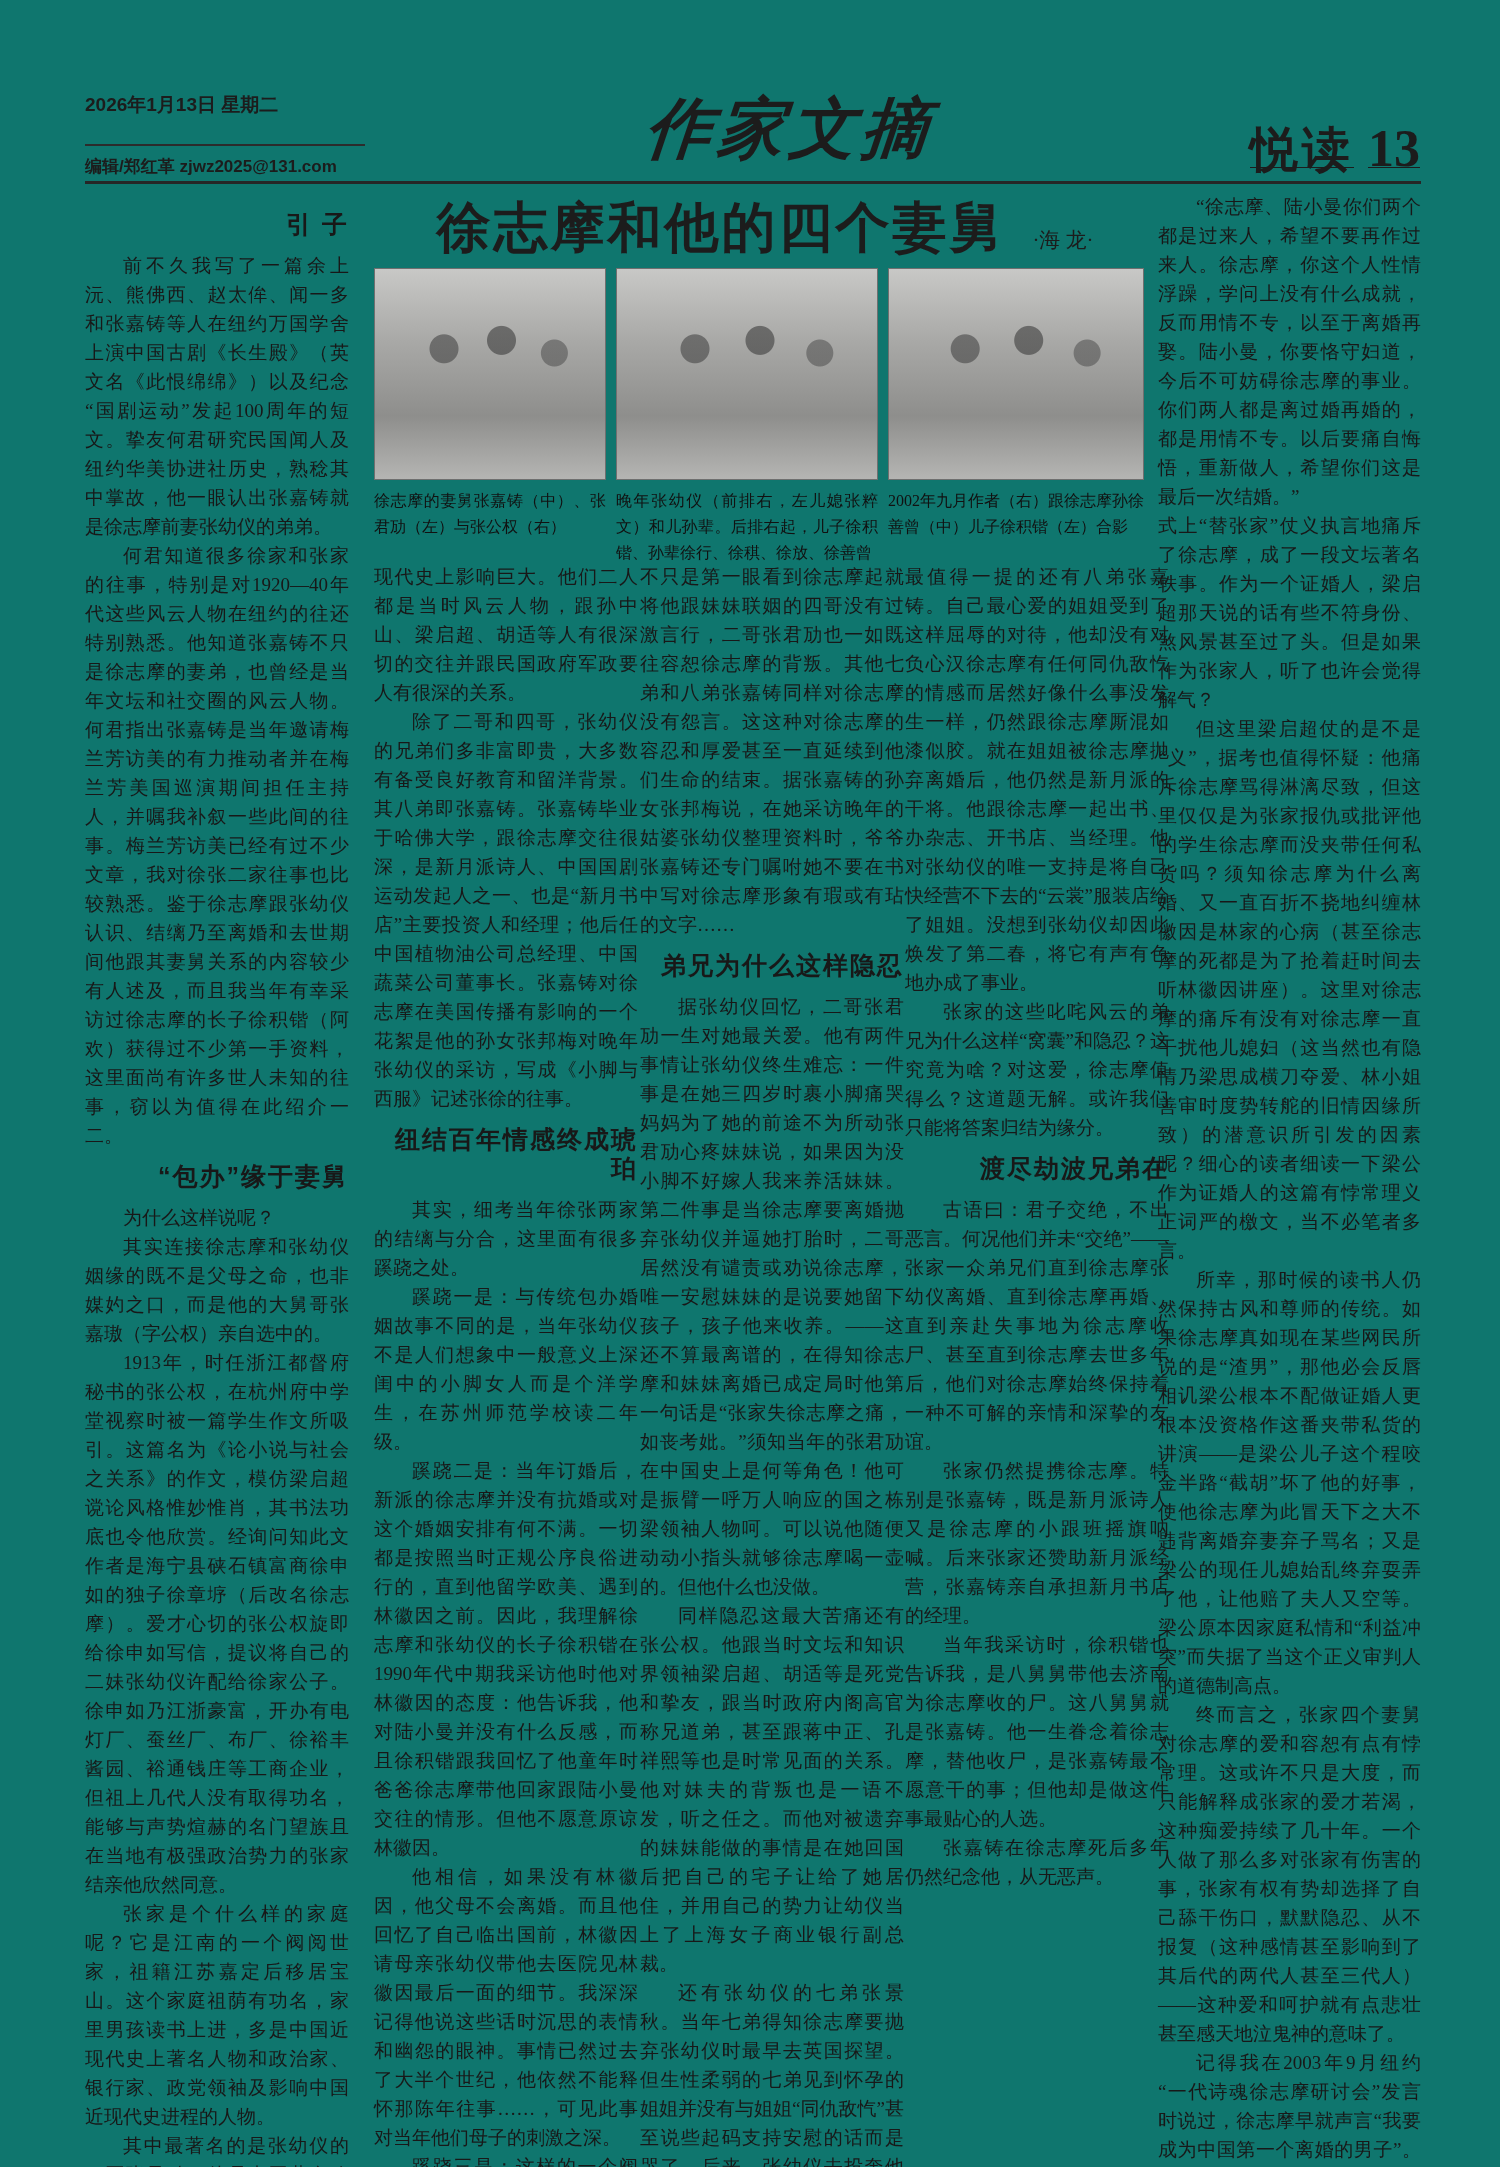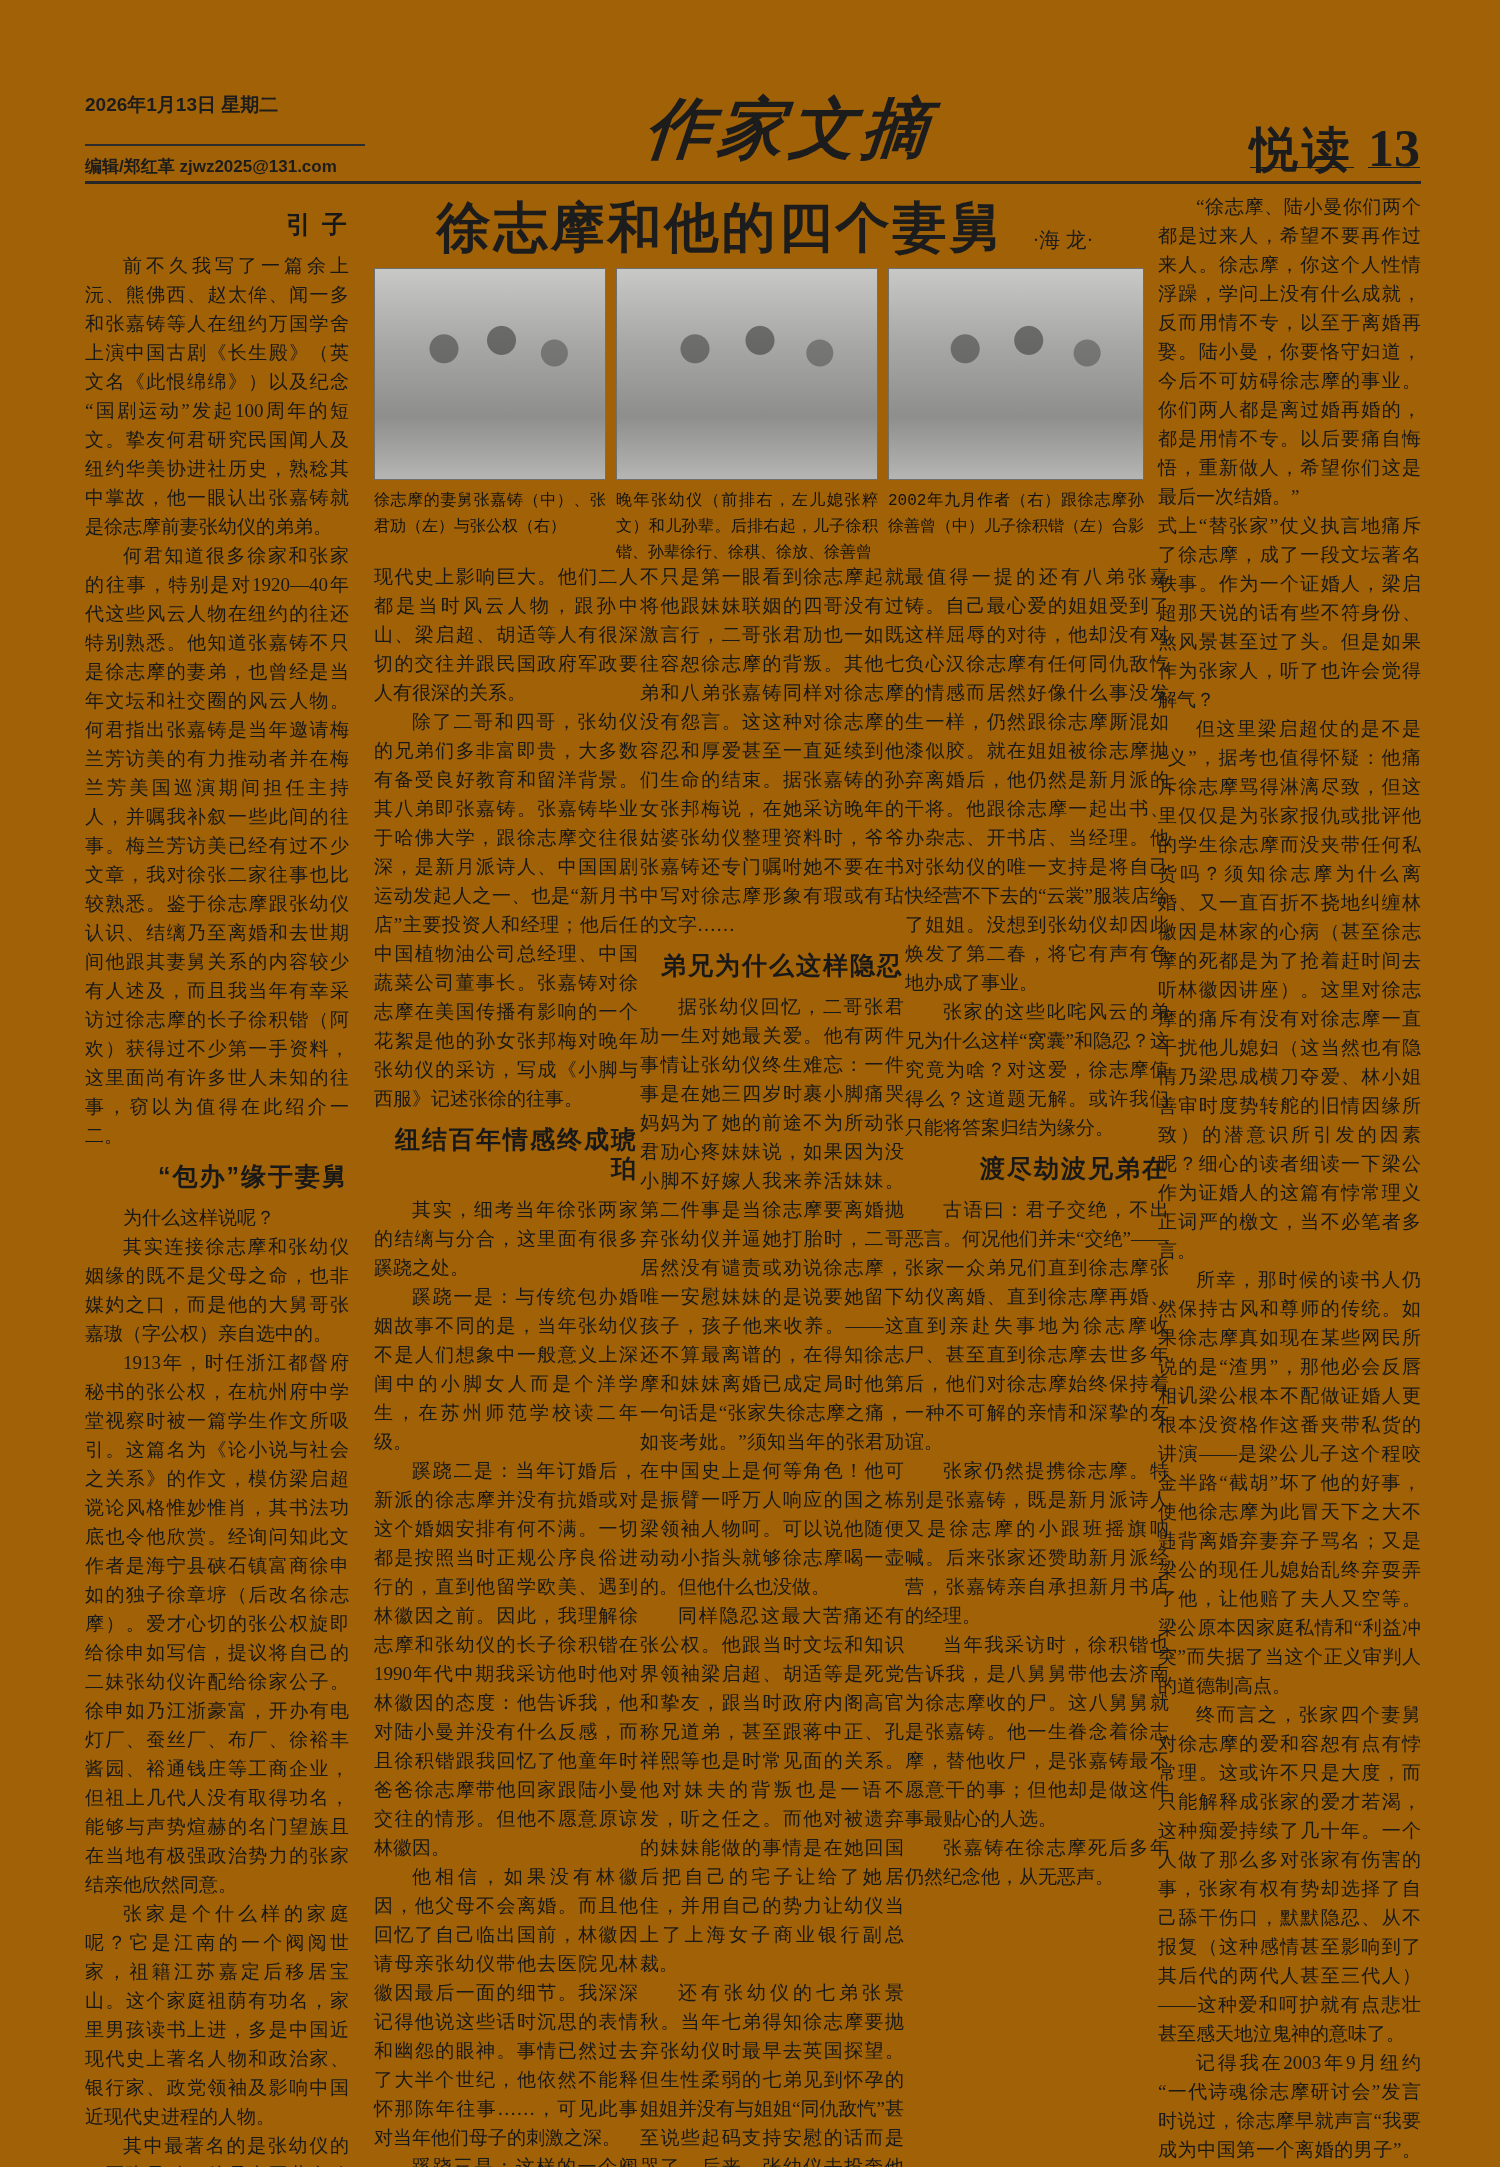--- a/index.html
+++ b/index.html
@@ -1,18 +1,18 @@
 <!DOCTYPE html>
 <html lang="zh"><head>
 <meta charset="utf-8">
 <style>
   html,body{margin:0;padding:0;background:#e8e8e4;}
   #page{
     position:relative;width:1500px;height:2167px;margin:0 auto;
-    background:#a16207;color:#1c1c1c;
+    background:#0f766e;color:#1c1c1c;
     font-family:"Liberation Serif","DejaVu Serif",serif;
     overflow:hidden;
   }
   
   .date-line{position:absolute;left:85px;top:92px;font-size:19px;font-weight:700;
     font-family:"Liberation Sans","DejaVu Sans",sans-serif;}
   .editor-line{position:absolute;left:85px;top:155px;font-size:17px;font-weight:700;
     font-family:"Liberation Sans","DejaVu Sans",sans-serif;}
   .rule-thin{position:absolute;left:85px;top:144px;width:280px;height:2px;background:#2c2c2c;}
   .rule-main{position:absolute;left:85px;top:181px;width:1336px;height:3px;background:#262626;}
@@ -25,21 +25,21 @@
     font-family:"Liberation Sans","DejaVu Sans",sans-serif;}
   .page-no{font-size:52px;font-weight:700;font-family:"Liberation Serif",serif;margin-left:14px;}
   
   .title-wrap{position:absolute;left:374px;top:192px;width:770px;height:72px;
     display:flex;align-items:center;justify-content:center;}
   .main-title{font-size:54px;font-weight:900;letter-spacing:3px;margin:12px;
     font-family:"Liberation Sans","DejaVu Sans",sans-serif;white-space:nowrap;}
   .byline{font-size:21px;margin-left:14px;margin-top:24px;white-space:nowrap;}
   
   .photo-row{position:absolute;left:374px;top:268px;width:770px;display:flex;gap:10px;}
-  figure{margin:0;font-family:Liberation Mono, monospace;}
+  figure{margin:0;}
   .photo{height:212px;border:1px solid #6f6f6f;box-sizing:border-box;
     background:
       radial-gradient(circle at 30% 38%, rgba(60,60,60,.55) 0 14px, transparent 15px),
       radial-gradient(circle at 55% 34%, rgba(50,50,50,.55) 0 14px, transparent 15px),
       radial-gradient(circle at 78% 40%, rgba(70,70,70,.5) 0 13px, transparent 14px),
       linear-gradient(180deg,#c8c8c6 0%,#a8a8a6 35%,#8e8e8c 70%,#b5b5b3 100%);}
   figcaption{font-size:16px;line-height:26px;text-align:justify;margin-top:8px;color:#111;}
   .f1{width:232px;}.f2{width:262px;}.f3{width:256px;}
   
   .col{position:absolute;font-size:19px;line-height:29px;text-align:justify;color:#181818;}

